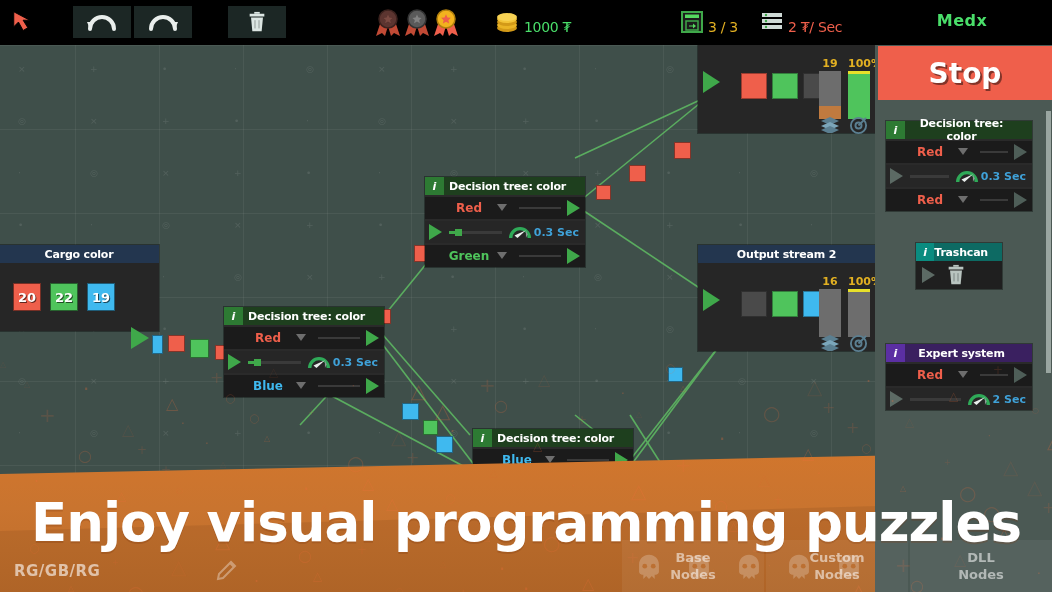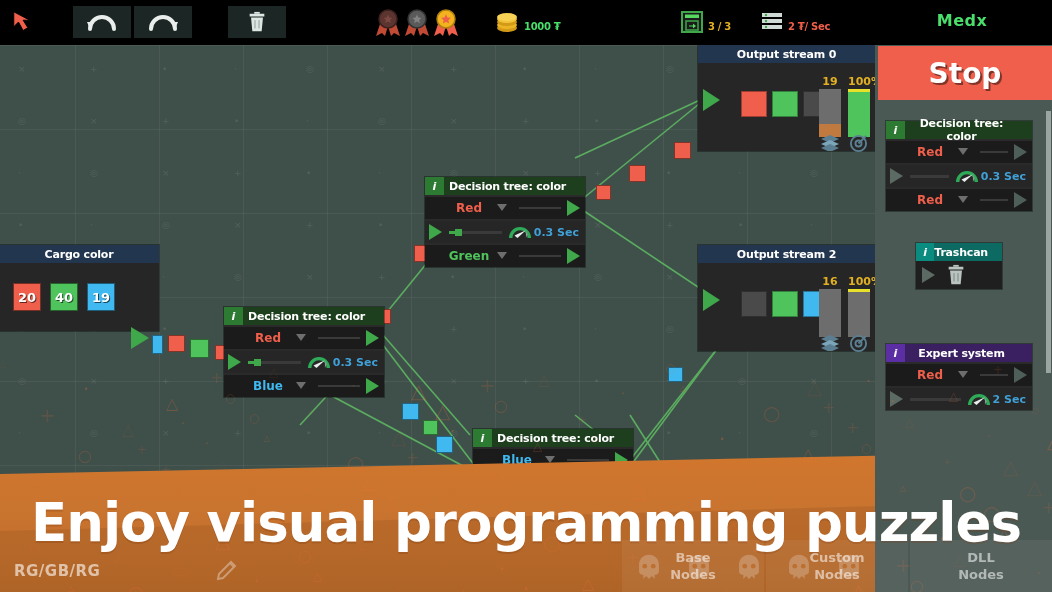--- a/index.html
+++ b/index.html
@@ -12,21 +12,21 @@
   #app{ position:absolute; inset:0; width:1052px; height:592px; overflow:hidden; background:#000; }
 
   
   .topbar{ position:absolute; left:0; top:0; width:1052px; height:45px; background:#000; }
   .tb-btn{
     position:absolute; top:6px; height:32px; background:#1c2725;
     display:flex; align-items:center; justify-content:center; cursor:pointer;
   }
   .cursor-icon{ position:absolute; left:10px; top:8px; width:30px; height:30px; }
   .stat{ position:absolute; top:8px; display:flex; align-items:center; gap:4px; height:28px; }
-  .stat .txt{ font-weight:bold; font-size:10px; letter-spacing:-0.3px;margin-top:9px; }
+  .stat .txt{ font-weight:normal; font-size:14px; letter-spacing:-0.3px;margin-top:9px; }
   .medx{ position:absolute; left:886px; top:11px; width:152px; text-align:center;
          color:#4ade6a; font-weight:bold; font-size:16px; letter-spacing:0.5px;}
 
   
   .canvas{
     position:absolute; left:0; top:45px; width:875px; height:547px;
     background:#3f4f4a; overflow:hidden;
   }
   .gridlines{
     position:absolute; inset:0;
@@ -296,21 +296,21 @@
         <div style="position:absolute;left:668px;top:322px;width:15px;height:15px;background:#3fb9ef;border:1px solid rgba(0,0,0,.45);"></div>
         <div style="position:absolute;left:645px;top:458px;width:17px;height:17px;background:#4fc45c;border:1px solid rgba(0,0,0,.45);"></div>
       </div>
 
     <div class="node" style="left:-1px; top:200px; width:160px;">
       <div class="node-hdr hdr-cargo">
         <div class="ttl">Cargo color</div>
       </div>
       <div class="cargo-body" id="cargo-cubes">
           <div class="cube" style="background:#ef5f4b">20</div>
-          <div class="cube" style="background:#4fc45c">40</div>
+          <div class="cube" style="background:#4fc45c">22</div>
           <div class="cube" style="background:#3fb9ef">19</div>
         </div>
     </div>
     <div style="position:absolute;left:131px;top:282px;">
       <div style="width:0;height:0;border-top:11px solid transparent;border-bottom:11px solid transparent;border-left:18px solid #3fa84a;"></div>
     </div>
 
     <div class="node" id="node-dt-top" style="left:425px; top:132px; width:160px;">
         <div class="node-hdr hdr-dt">
           <div class="i">i</div>
@@ -411,23 +411,20 @@
           <div class="dropdown">
             <span style="color:#4fc45c">Green</span>
             <span class="caret"></span>
           </div>
           <div class="wire"></div>
           <div class="outarrow"></div>
         </div>
       </div>
 
     <div class="node" id="out-0" style="left:698px; top:0px; width:177px;">
-        <div class="node-hdr hdr-out">
-          <div class="ttl">Output stream 0</div>
-        </div>
         <div class="out-body" style="height:88px;">
           <div style="position:absolute;left:5px;top:26px;">
             <div style="width:0;height:0;border-top:11px solid transparent;border-bottom:11px solid transparent;border-left:17px solid #3fa84a;"></div>
           </div>
           <div class="chip" style="position:absolute;left:43px;top:28px;background:#ef5f4b"></div>
           <div class="chip" style="position:absolute;left:74px;top:28px;background:#4fc45c"></div>
           <div class="chip" style="position:absolute;left:105px;top:28px;background:#4a4a4a"></div>
           <div class="bar-wrap" style="left:121px;top:26px;height:48px;">
             <div class="bar-lbl">19</div>
             <div class="bar-bg" style="height:48px;position:relative;">

